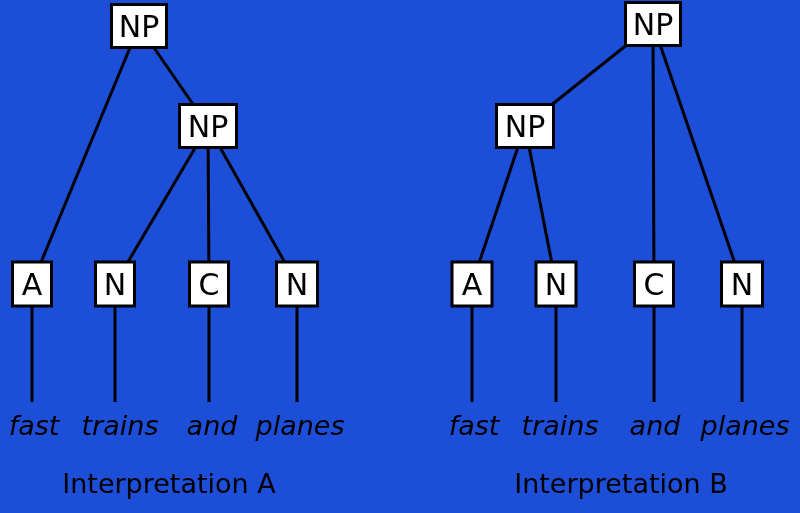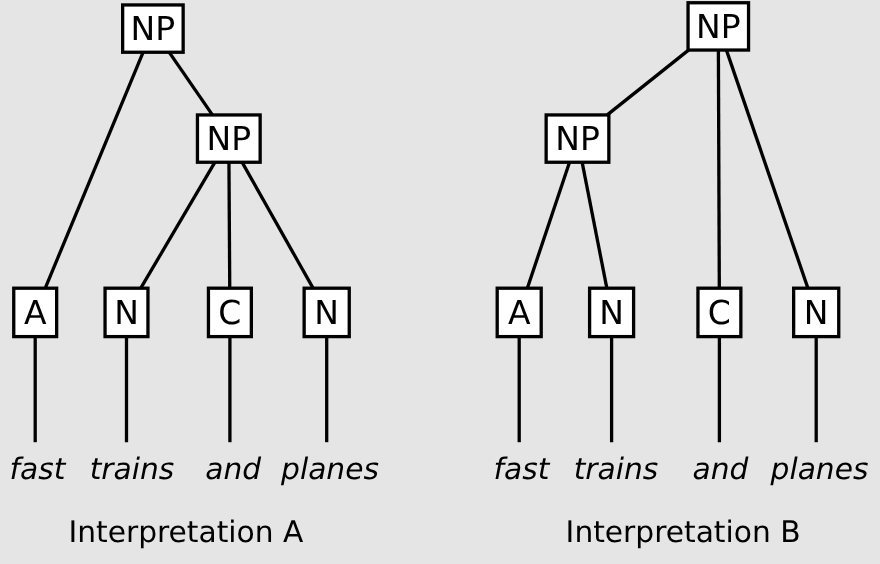--- a/index.html
+++ b/index.html
@@ -4,21 +4,21 @@
 <style>
   html, body {
     margin: 0;
     padding: 0;
     background: #ffffff;
   }
   .canvas {
     position: relative;
     width: 800px;
     height: 513px;
-    background: #e5e5e5;
+    background: #1d4ed8;
     overflow: hidden;
   }
   svg text {
     font-family: "DejaVu Sans", "Liberation Sans", sans-serif;
     fill: #000000;
   }
   .node-label { font-size: 30px; }
   .word-label { font-size: 27px; font-style: italic; }
   .caption-label { font-size: 27px; }
 </style>

